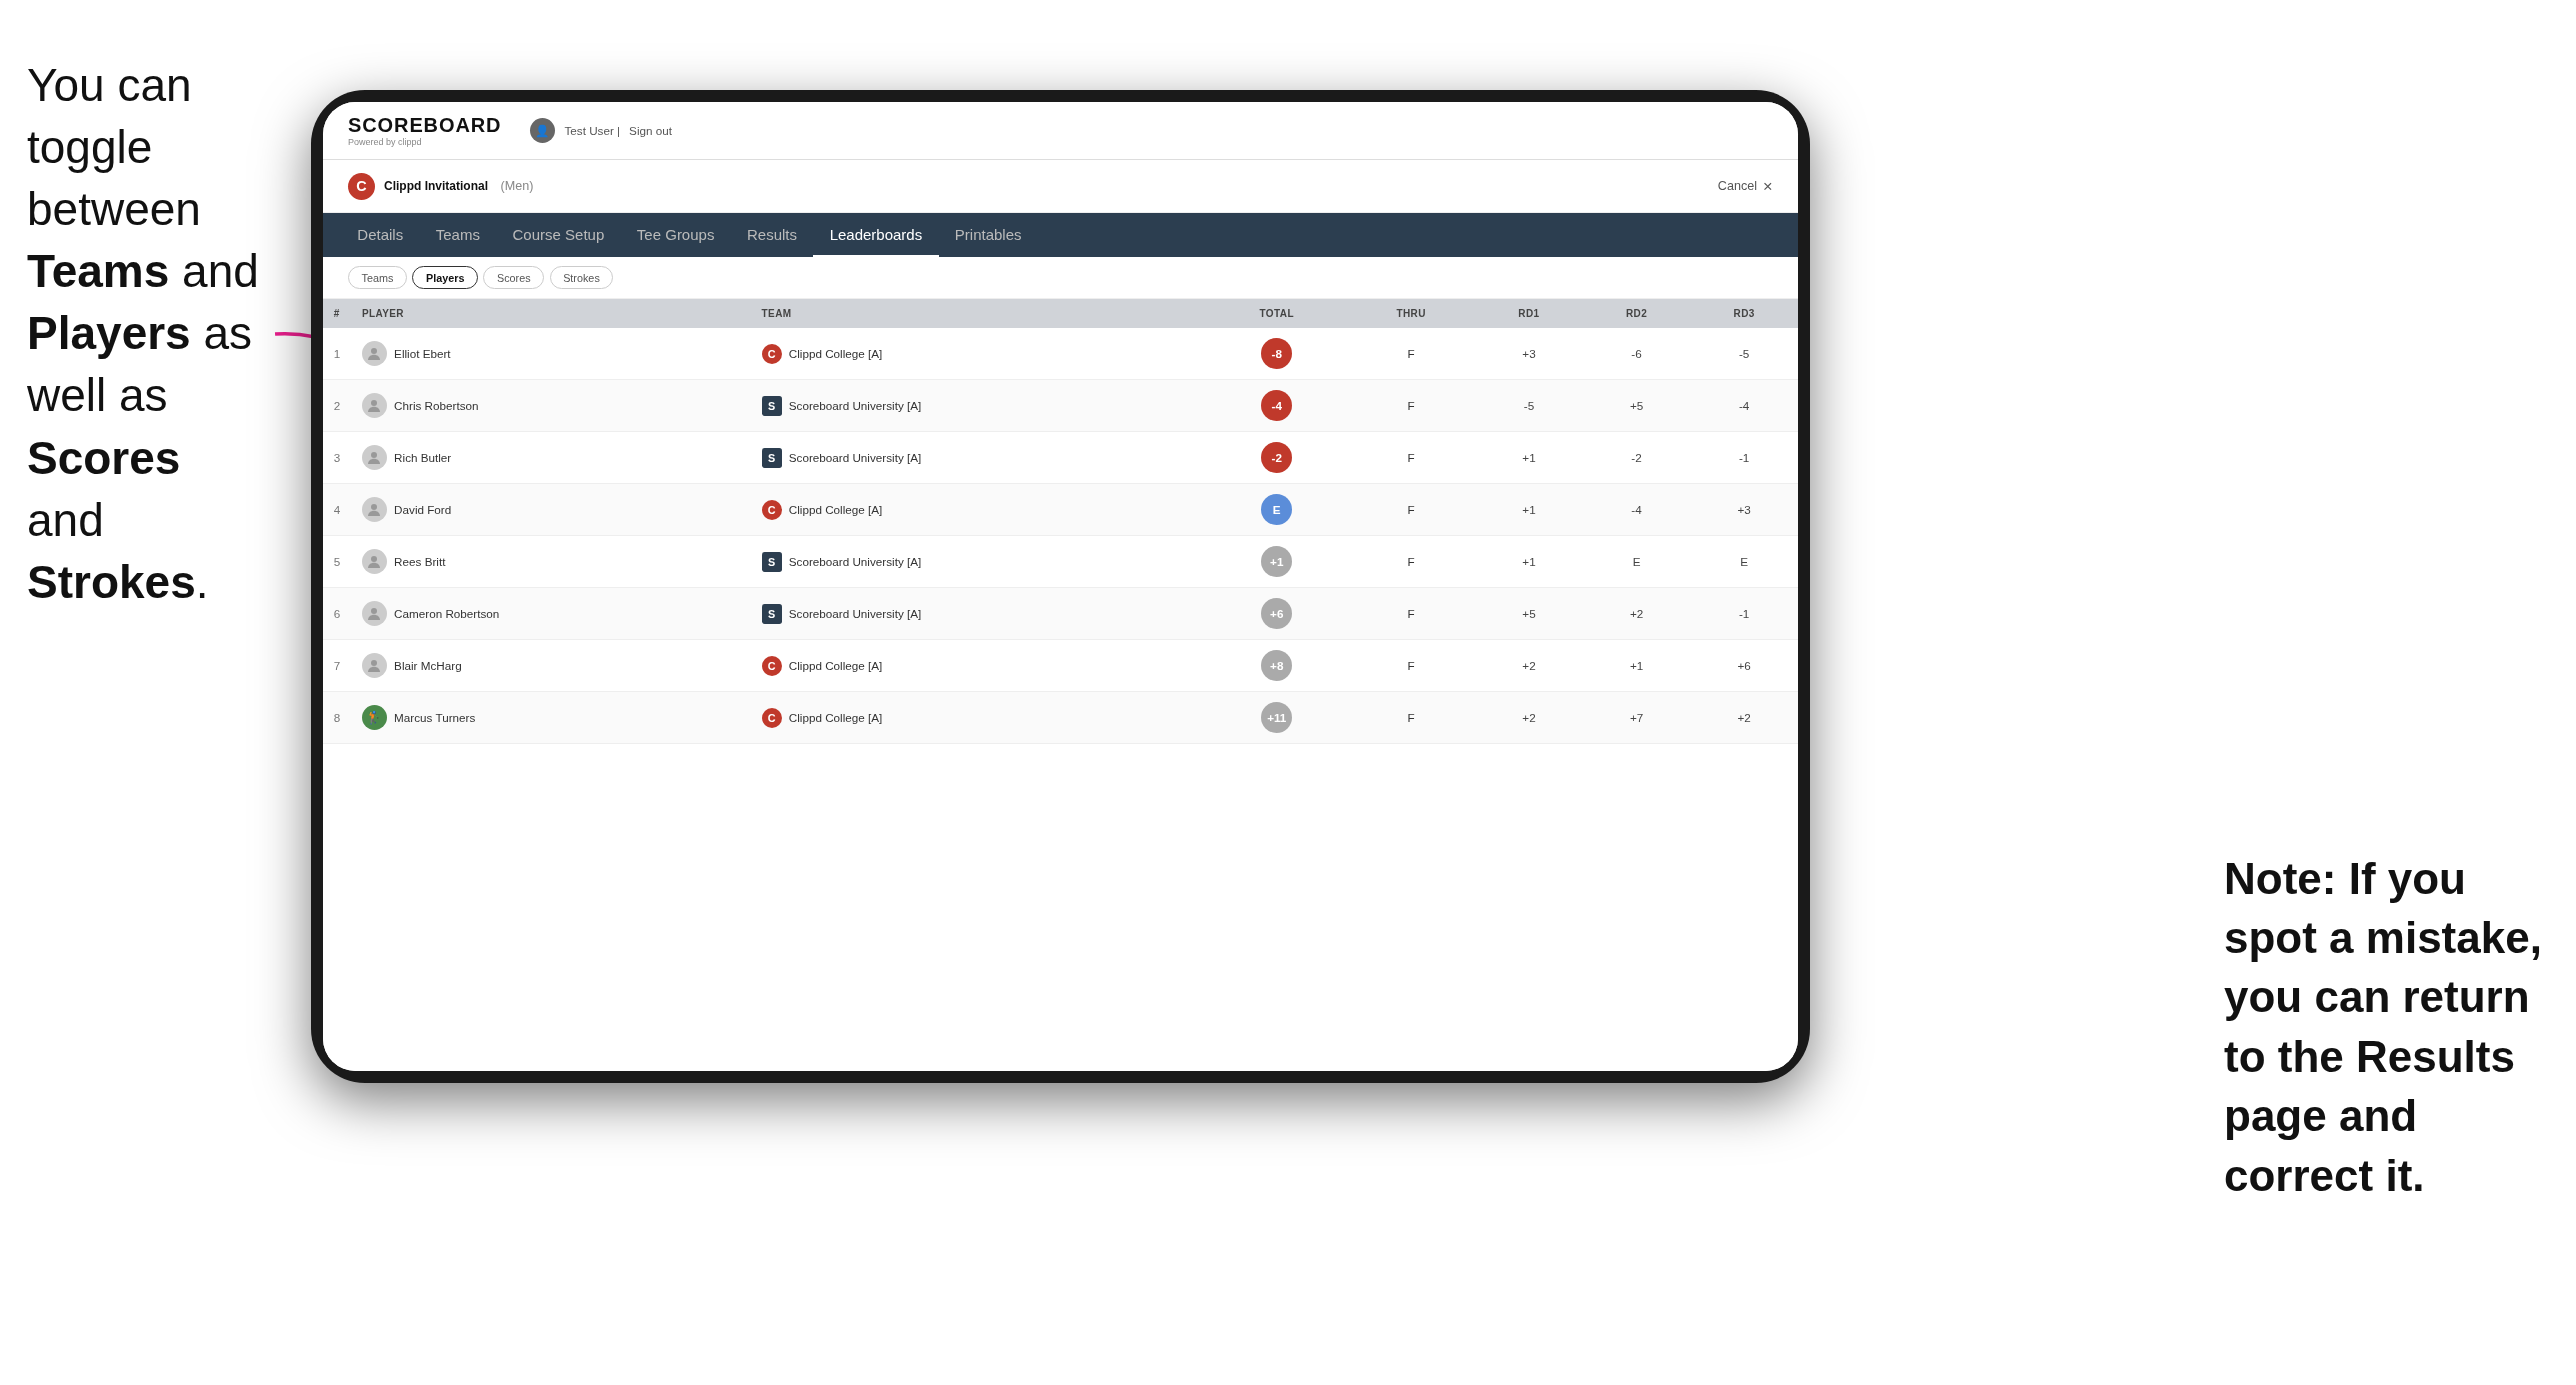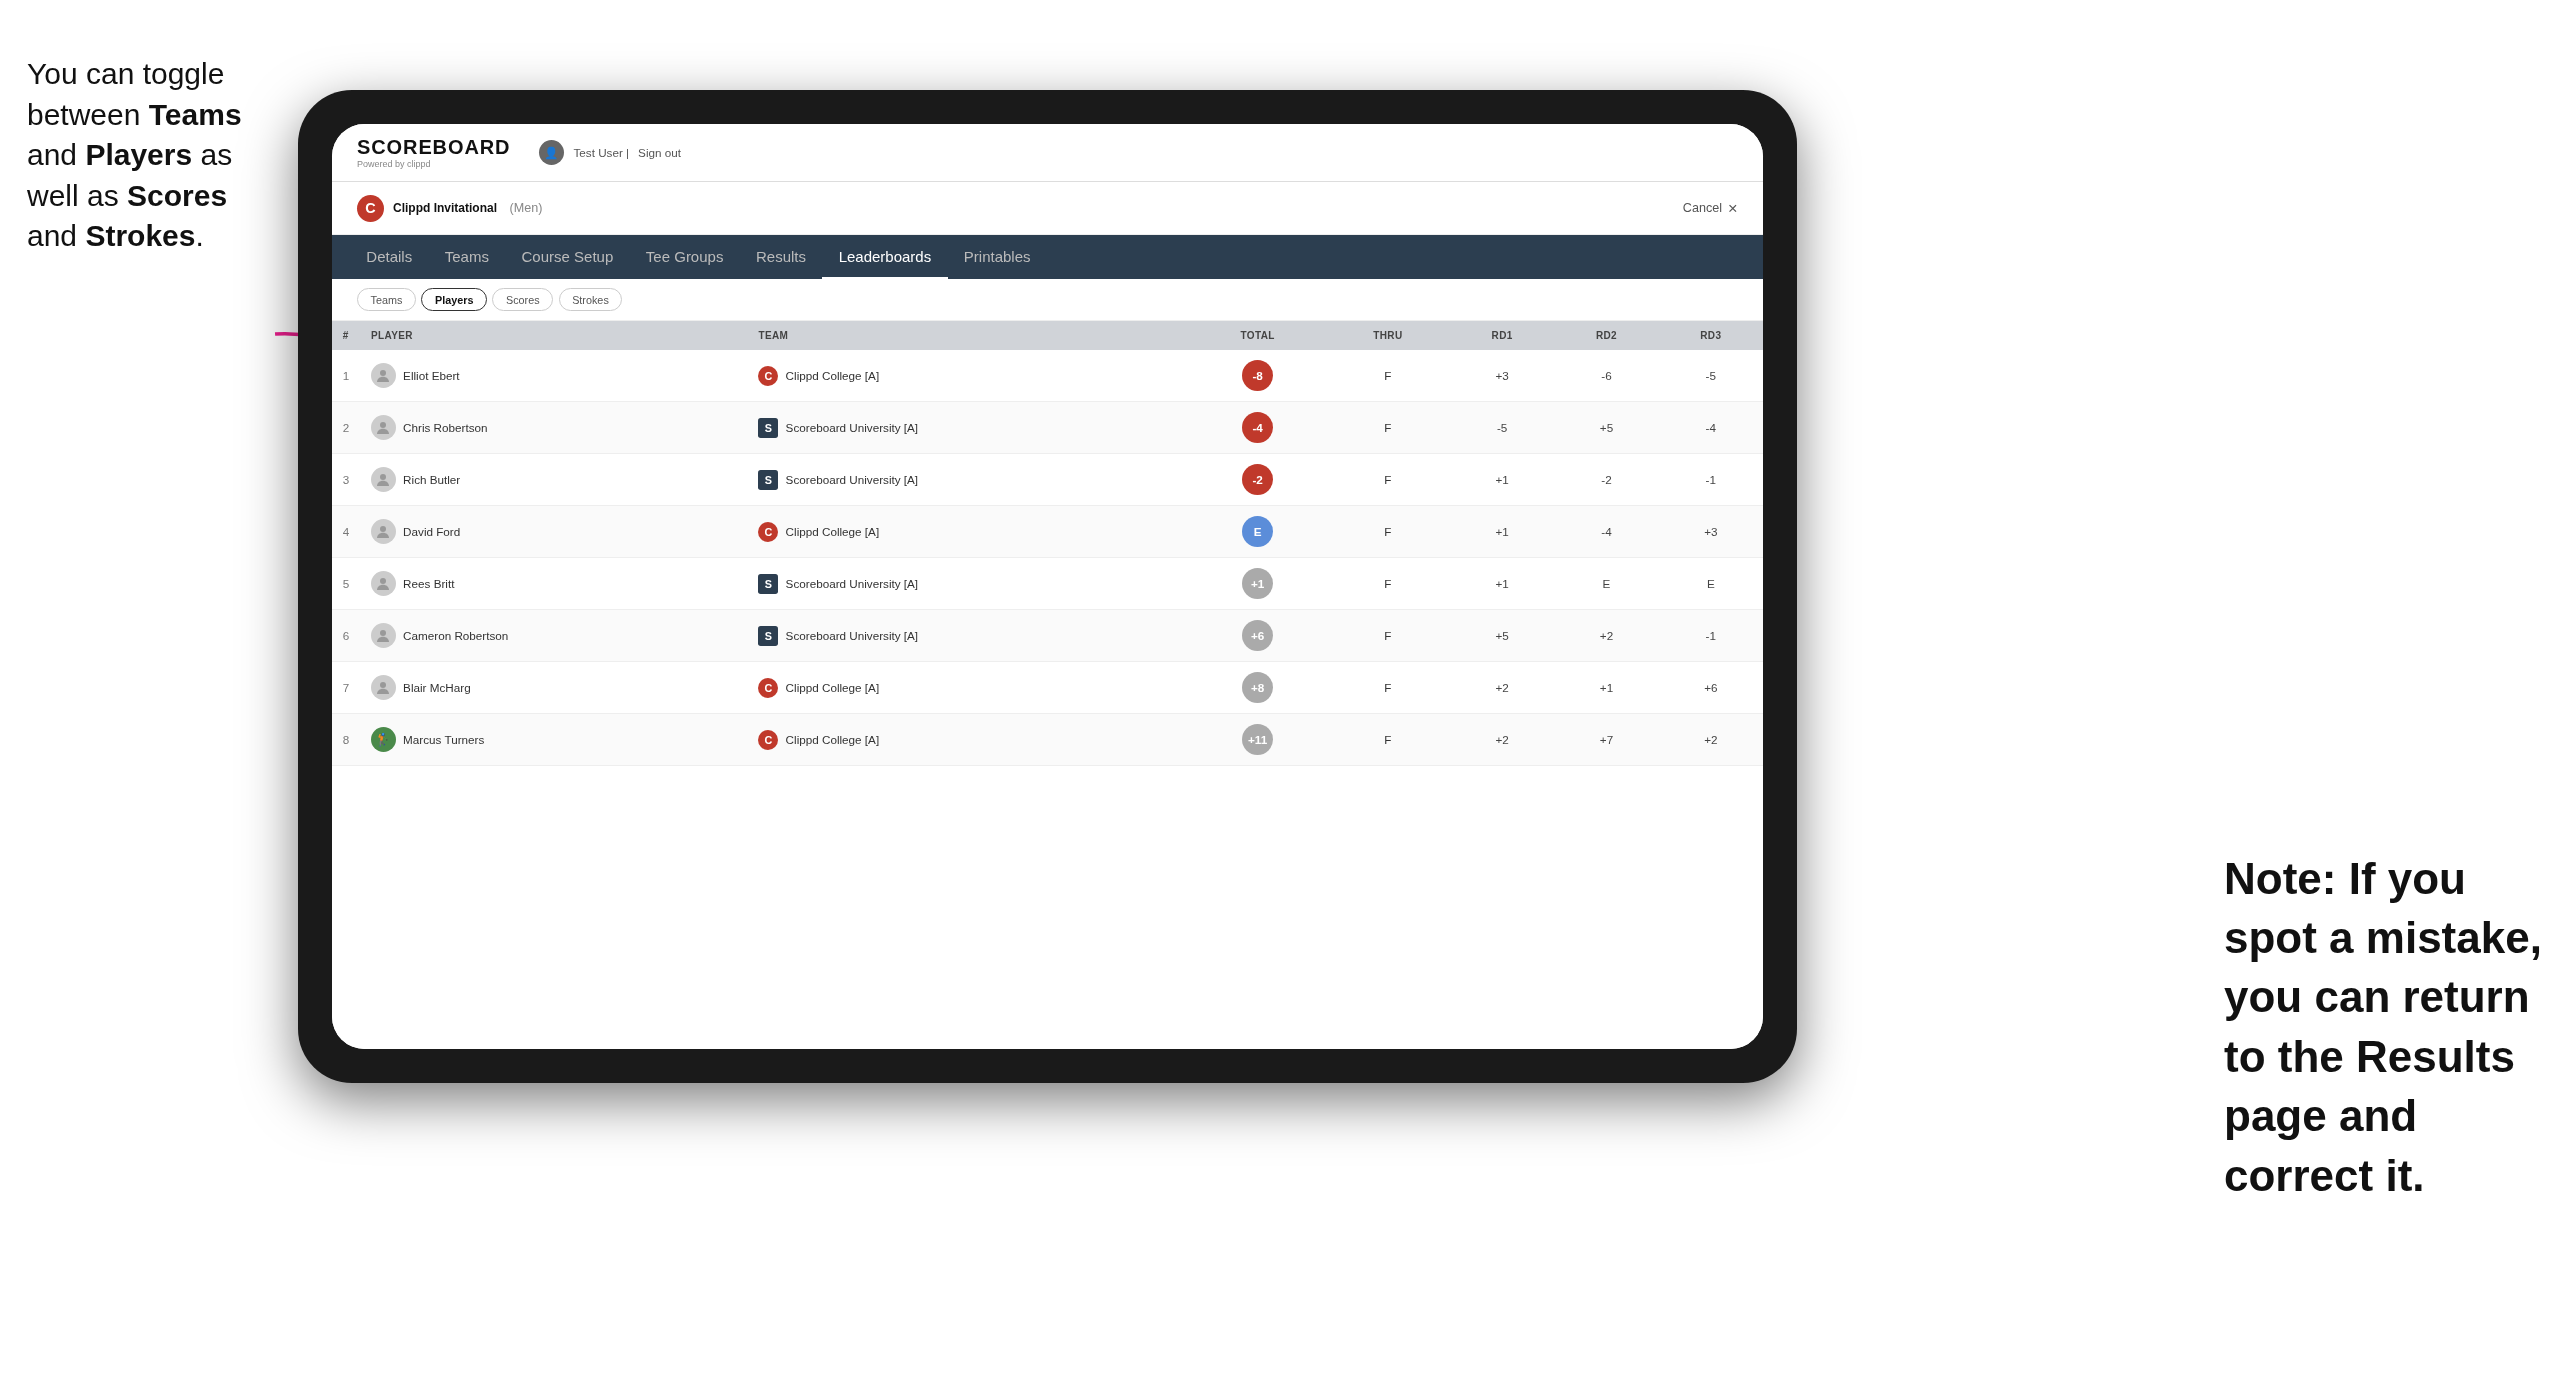--- a/index.html
+++ b/index.html
@@ -11,21 +11,21 @@
       position: relative;
       overflow: hidden;
     }
 
     
     .left-annotation {
       position: absolute;
       left: 27px;
       top: 54px;
       width: 235px;
-      font-size: 30px;
+      font-size: 46px;
       line-height: 1.35;
       color: #111;
     }
     .left-annotation strong {
       font-weight: 800;
     }
 
     
     .right-annotation {
       position: absolute;
@@ -36,28 +36,28 @@
       line-height: 1.35;
       color: #111;
     }
     .right-annotation strong {
       font-weight: 800;
     }
 
     
     .tablet-shell {
       position: absolute;
-      left: 298px;
+      left: 311px;
       top: 90px;
       width: 1499px;
       height: 993px;
       background: #1a1a1a;
       border-radius: 54px;
       box-shadow: 0 18px 54px rgba(0,0,0,0.5);
-      padding: 34px;
+      padding: 12px;
     }
 
     .tablet-screen {
       width: 100%;
       height: 100%;
       background: #f0f0f0;
       border-radius: 32.5px;
       overflow: hidden;
       display: flex;
       flex-direction: column;

